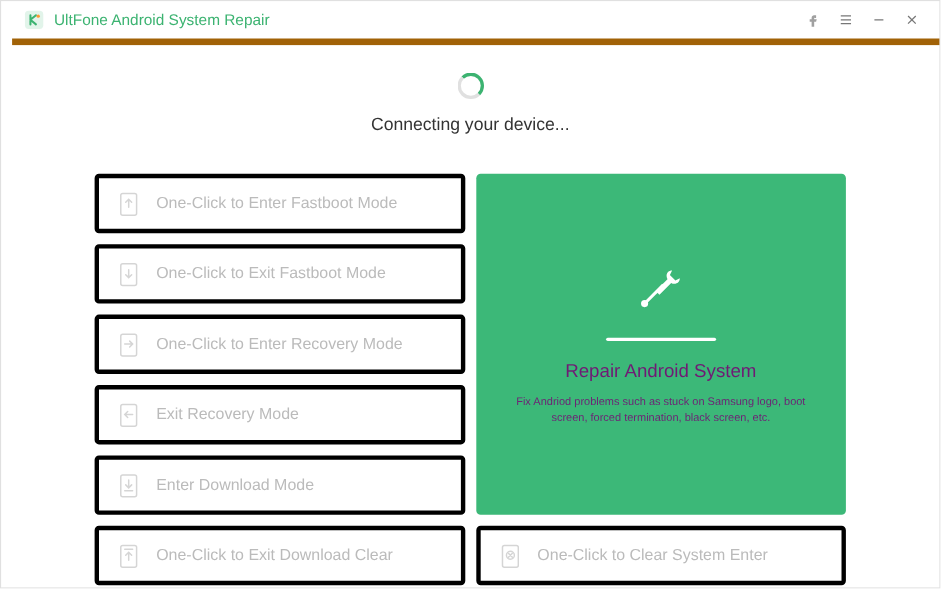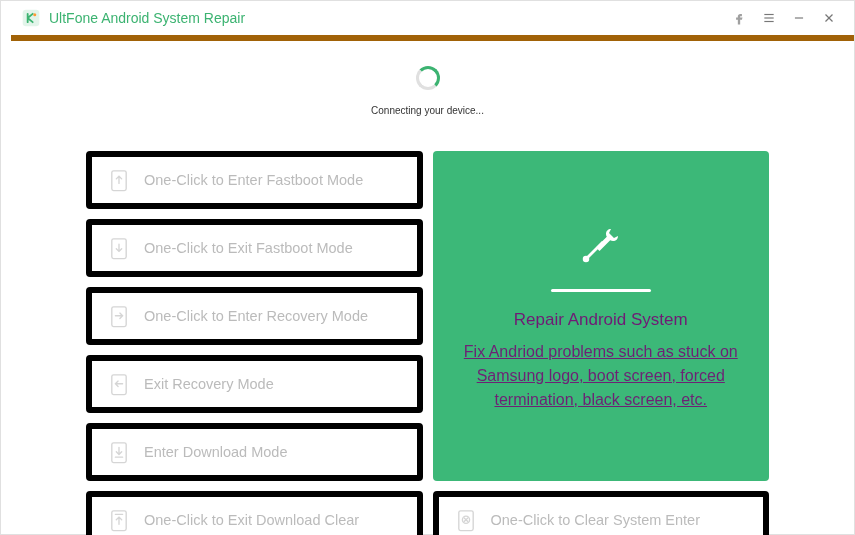--- a/index.html
+++ b/index.html
@@ -80,32 +80,32 @@
       border: 3px solid #e0e0e0;
       border-top-color: #3cb371;
       border-right-color: #3cb371;
       border-radius: 50%;
       animation: spin 1s linear infinite;
     }
     @keyframes spin {
       to { transform: rotate(360deg); }
     }
     .status-text {
-      font-size: 10px;
+      font-size: 16px;
       color: #333;
     }
     .cards-grid {
       display: grid;
       grid-template-columns: 1fr 1fr;
       gap: 10px;
       grid-template-rows: repeat(6, auto);
     }
     .option-card {
       background: #ffffff;
-      border: 6px solid #000000;
+      border: 4px solid #000000;
       border-radius: 4px;
       padding: 12px 18px;
       display: flex;
       align-items: center;
       gap: 16px;
       cursor: pointer;
       min-height: 44px;
     }
     .option-card .card-icon {
       width: 18px;
@@ -144,25 +144,24 @@
       background: #ffffff;
       margin-bottom: 18px;
       border-radius: 2px;
     }
     .feature-title {
       font-size: 17px;
       font-weight: 400;
       margin-bottom: 10px;
     }
     .feature-desc {
-      font-size: 16px;
+      font-size: 10px;
       line-height: 1.5;
       opacity: 0.95;
       padding: 0 10px;
-      text-decoration: underline;
     }
     .left-col {
       grid-column: 1;
     }
     .row1 { grid-row: 1; }
     .row2 { grid-row: 2; }
     .row3 { grid-row: 3; }
     .row4 { grid-row: 4; }
     .row5 { grid-row: 5; }
     .row6l { grid-row: 6; grid-column: 1; }

